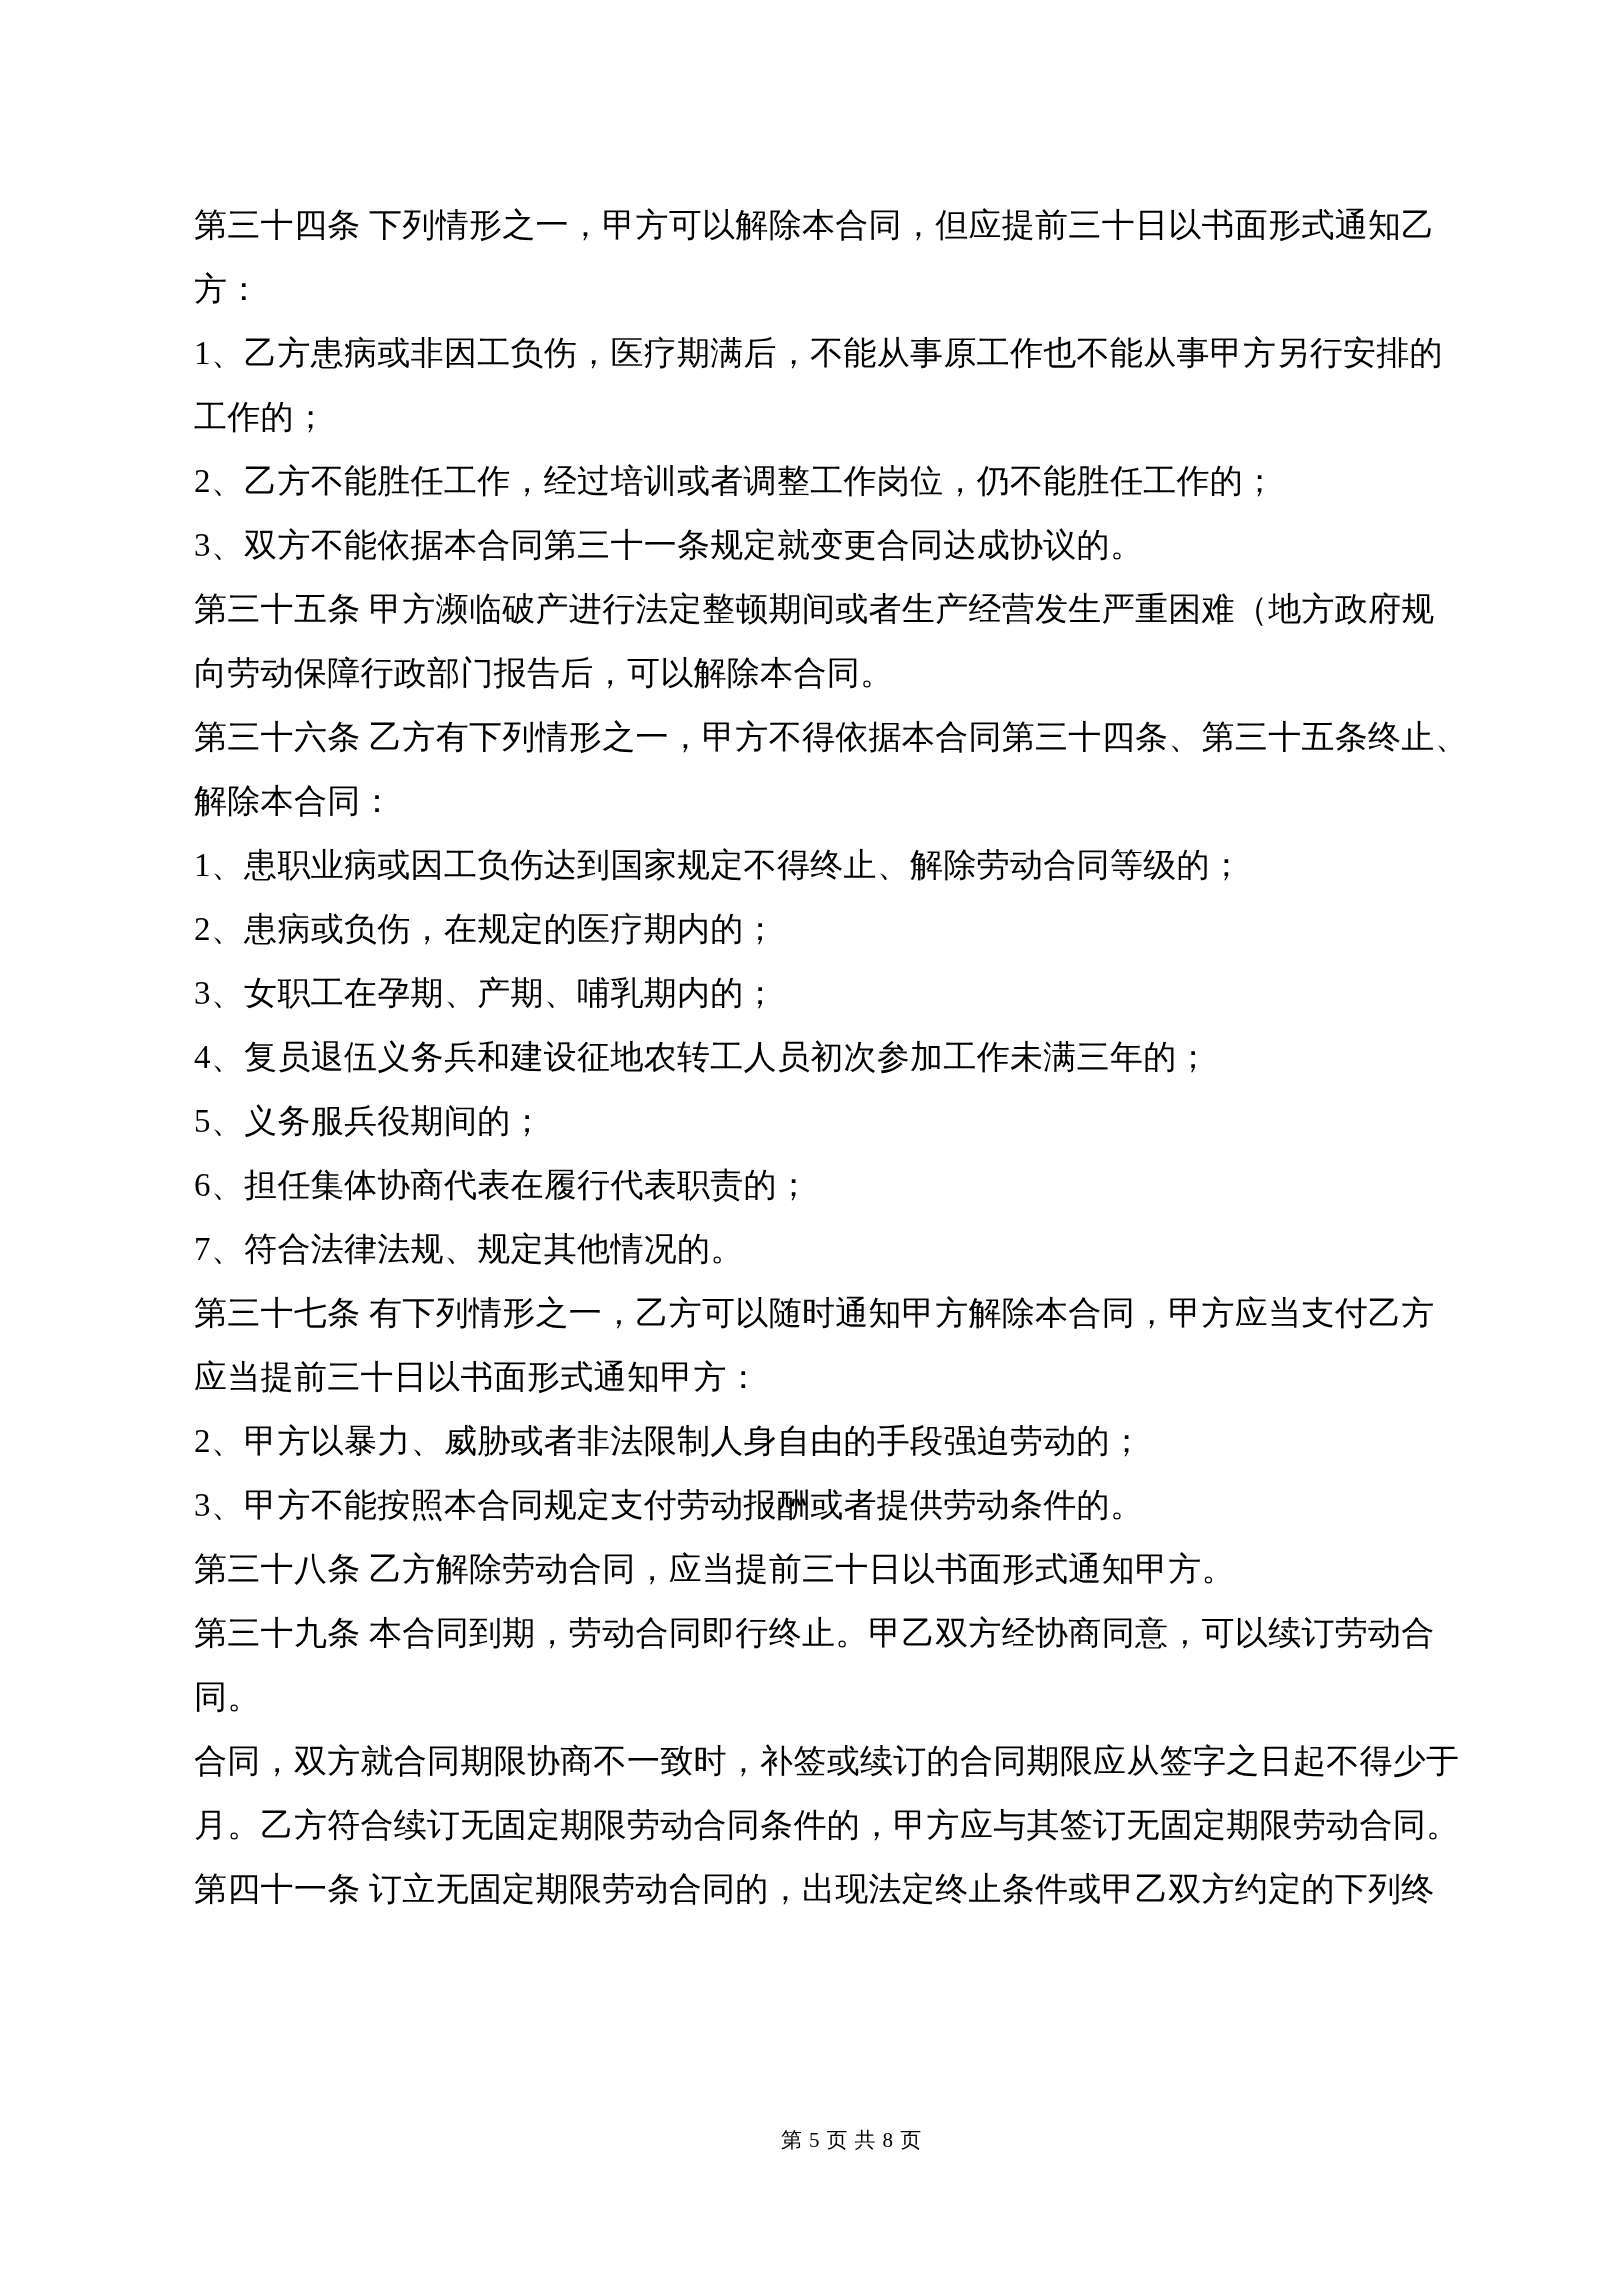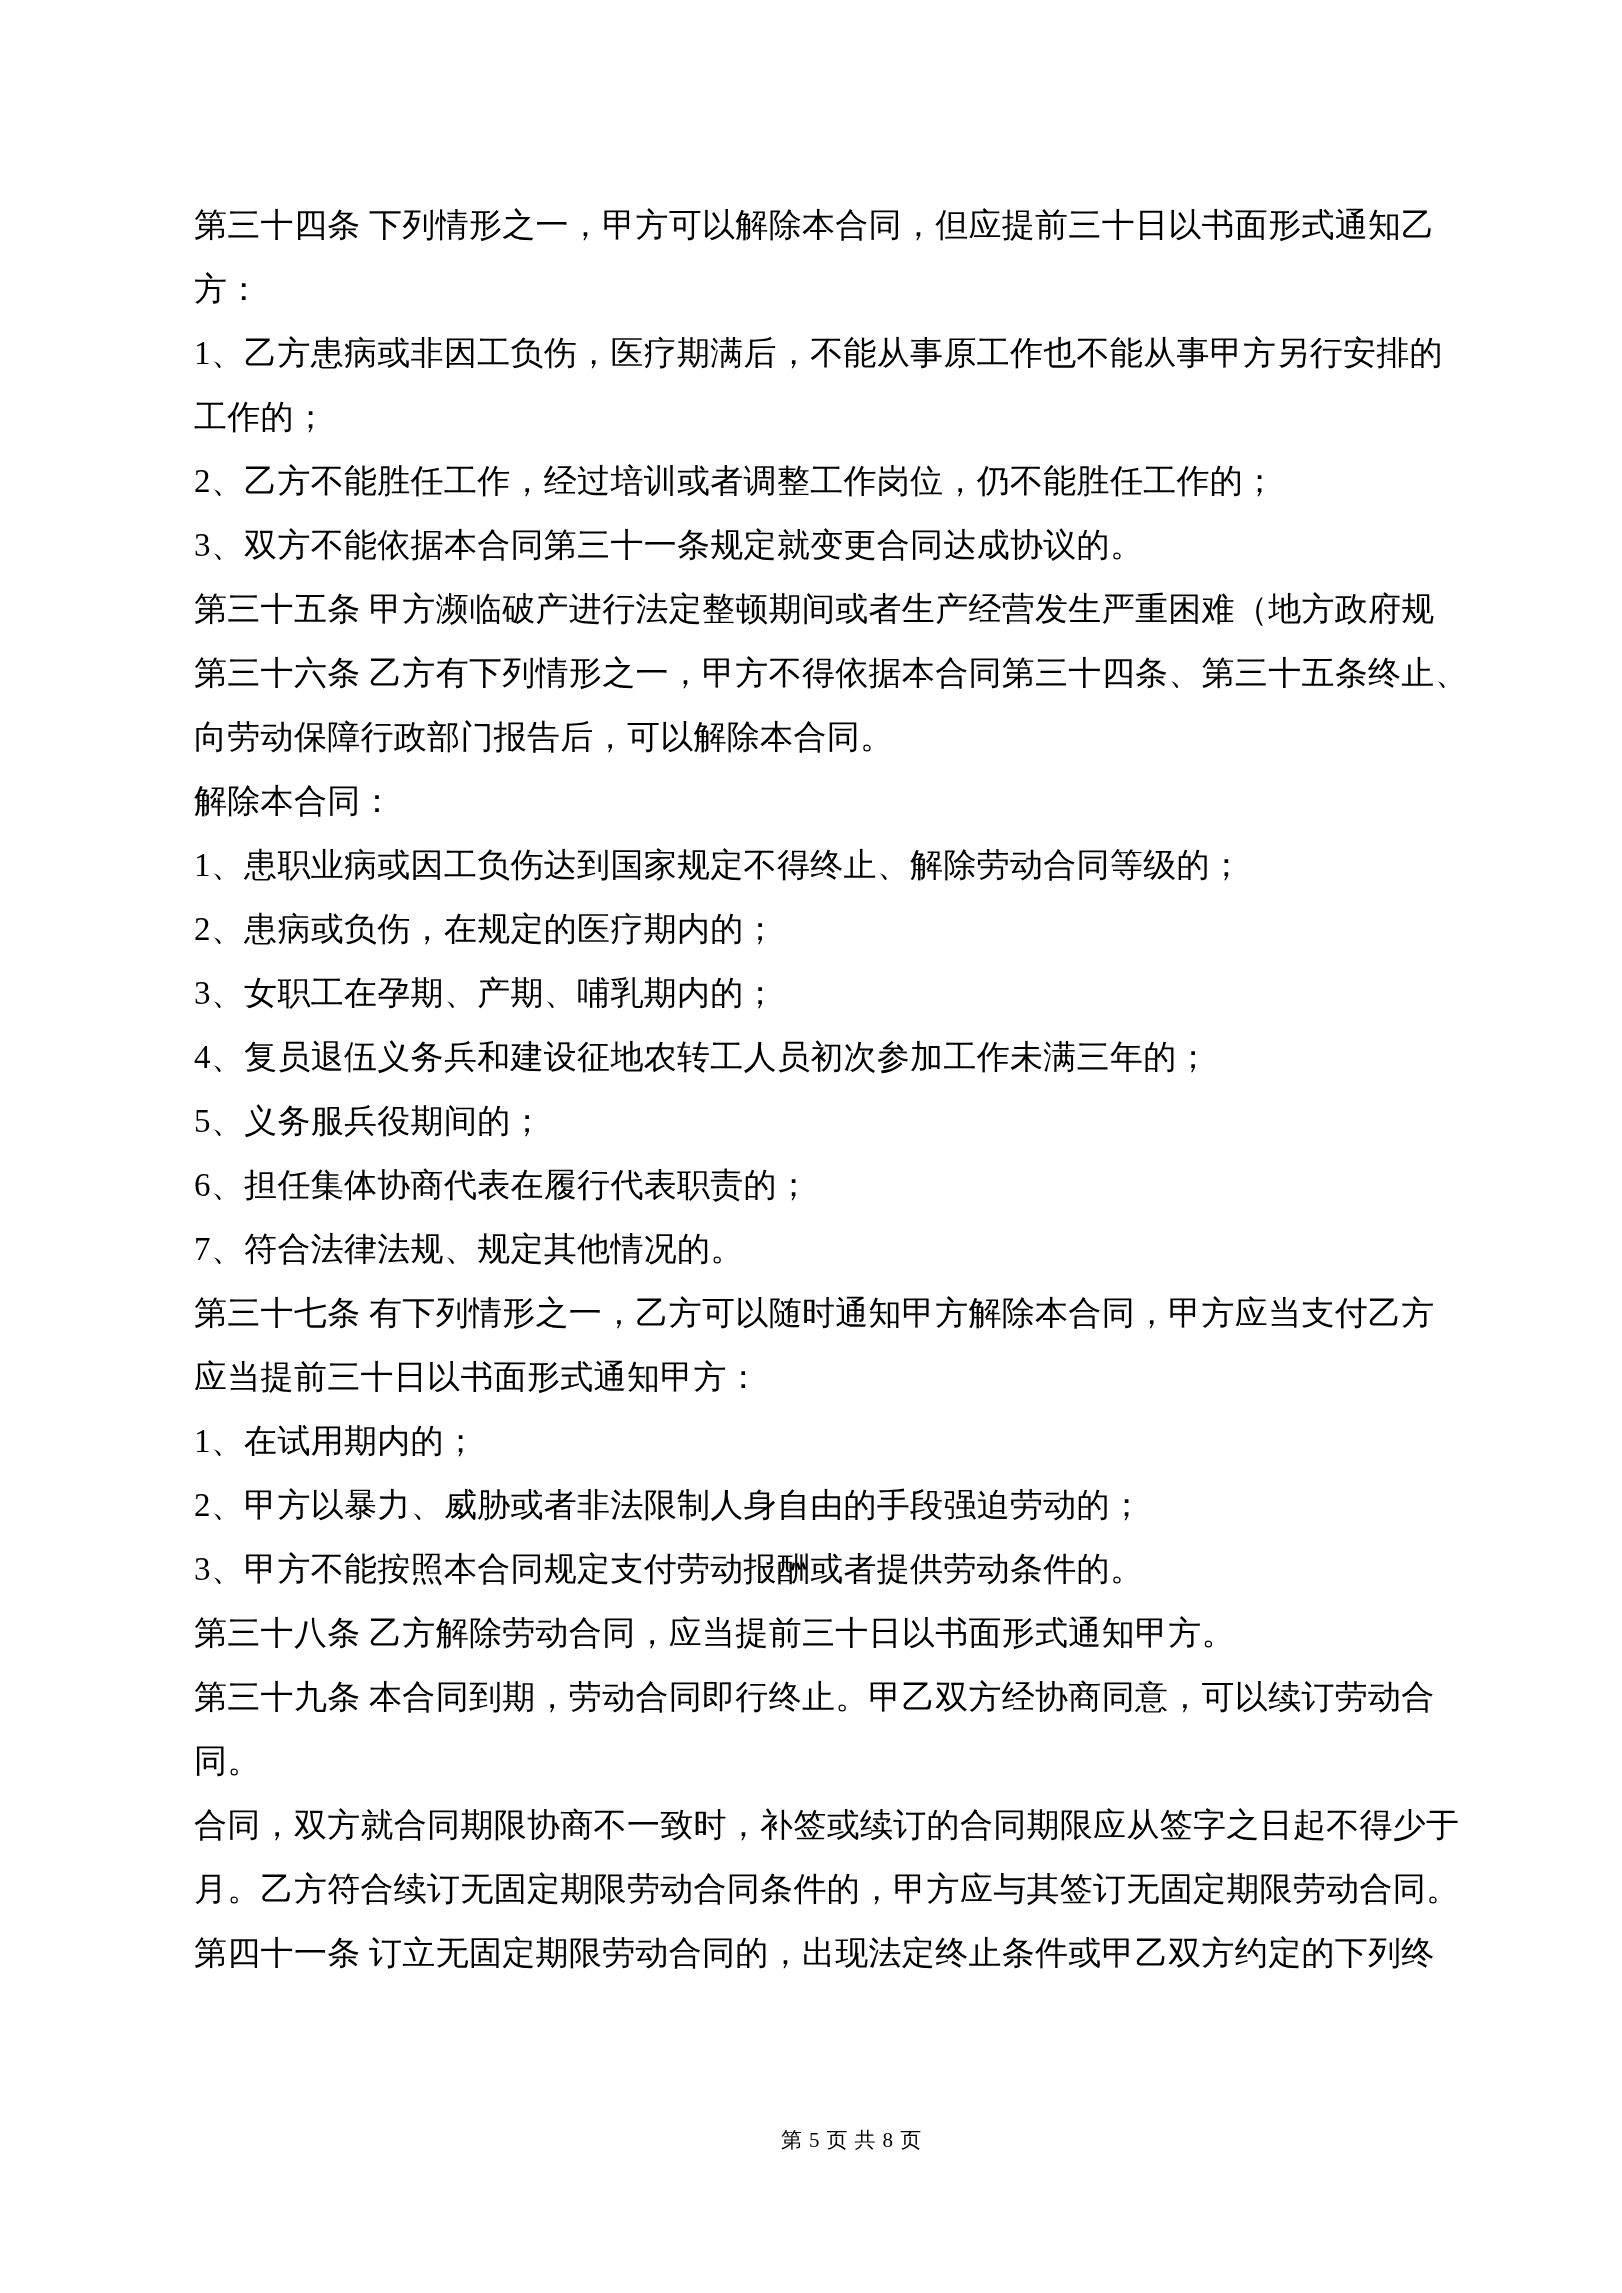--- a/index.html
+++ b/index.html
@@ -48,33 +48,32 @@
 
 <div class="page">
   <div class="content">
     <div class="line">第三十四条 下列情形之一，甲方可以解除本合同，但应提前三十日以书面形式通知乙</div>
     <div class="line">方：</div>
     <div class="line">1、乙方患病或非因工负伤，医疗期满后，不能从事原工作也不能从事甲方另行安排的</div>
     <div class="line">工作的；</div>
     <div class="line">2、乙方不能胜任工作，经过培训或者调整工作岗位，仍不能胜任工作的；</div>
     <div class="line">3、双方不能依据本合同第三十一条规定就变更合同达成协议的。</div>
     <div class="line">第三十五条 甲方濒临破产进行法定整顿期间或者生产经营发生严重困难（地方政府规</div>
+    <div class="line">向劳动保障行政部门报告后，可以解除本合同。</div>
     <div class="line">第三十六条 乙方有下列情形之一，甲方不得依据本合同第三十四条、第三十五条终止、</div>
-    <div class="line">向劳动保障行政部门报告后，可以解除本合同。</div>
     <div class="line">解除本合同：</div>
     <div class="line">1、患职业病或因工负伤达到国家规定不得终止、解除劳动合同等级的；</div>
     <div class="line">2、患病或负伤，在规定的医疗期内的；</div>
     <div class="line">3、女职工在孕期、产期、哺乳期内的；</div>
     <div class="line">4、复员退伍义务兵和建设征地农转工人员初次参加工作未满三年的；</div>
     <div class="line">5、义务服兵役期间的；</div>
     <div class="line">6、担任集体协商代表在履行代表职责的；</div>
     <div class="line">7、符合法律法规、规定其他情况的。</div>
     <div class="line">第三十七条 有下列情形之一，乙方可以随时通知甲方解除本合同，甲方应当支付乙方</div>
     <div class="line">应当提前三十日以书面形式通知甲方：</div>
-    <div class="line">1、在试用期内的；</div>
     <div class="line">2、甲方以暴力、威胁或者非法限制人身自由的手段强迫劳动的；</div>
     <div class="line">3、甲方不能按照本合同规定支付劳动报酬或者提供劳动条件的。</div>
     <div class="line">第三十八条 乙方解除劳动合同，应当提前三十日以书面形式通知甲方。</div>
     <div class="line">第三十九条 本合同到期，劳动合同即行终止。甲乙双方经协商同意，可以续订劳动合</div>
     <div class="line">同。</div>
     <div class="line">合同，双方就合同期限协商不一致时，补签或续订的合同期限应从签字之日起不得少于</div>
     <div class="line">月。乙方符合续订无固定期限劳动合同条件的，甲方应与其签订无固定期限劳动合同。</div>
     <div class="line">第四十一条 订立无固定期限劳动合同的，出现法定终止条件或甲乙双方约定的下列终</div>
   </div>
   <div class="footer">第 5 页 共 8 页</div>

